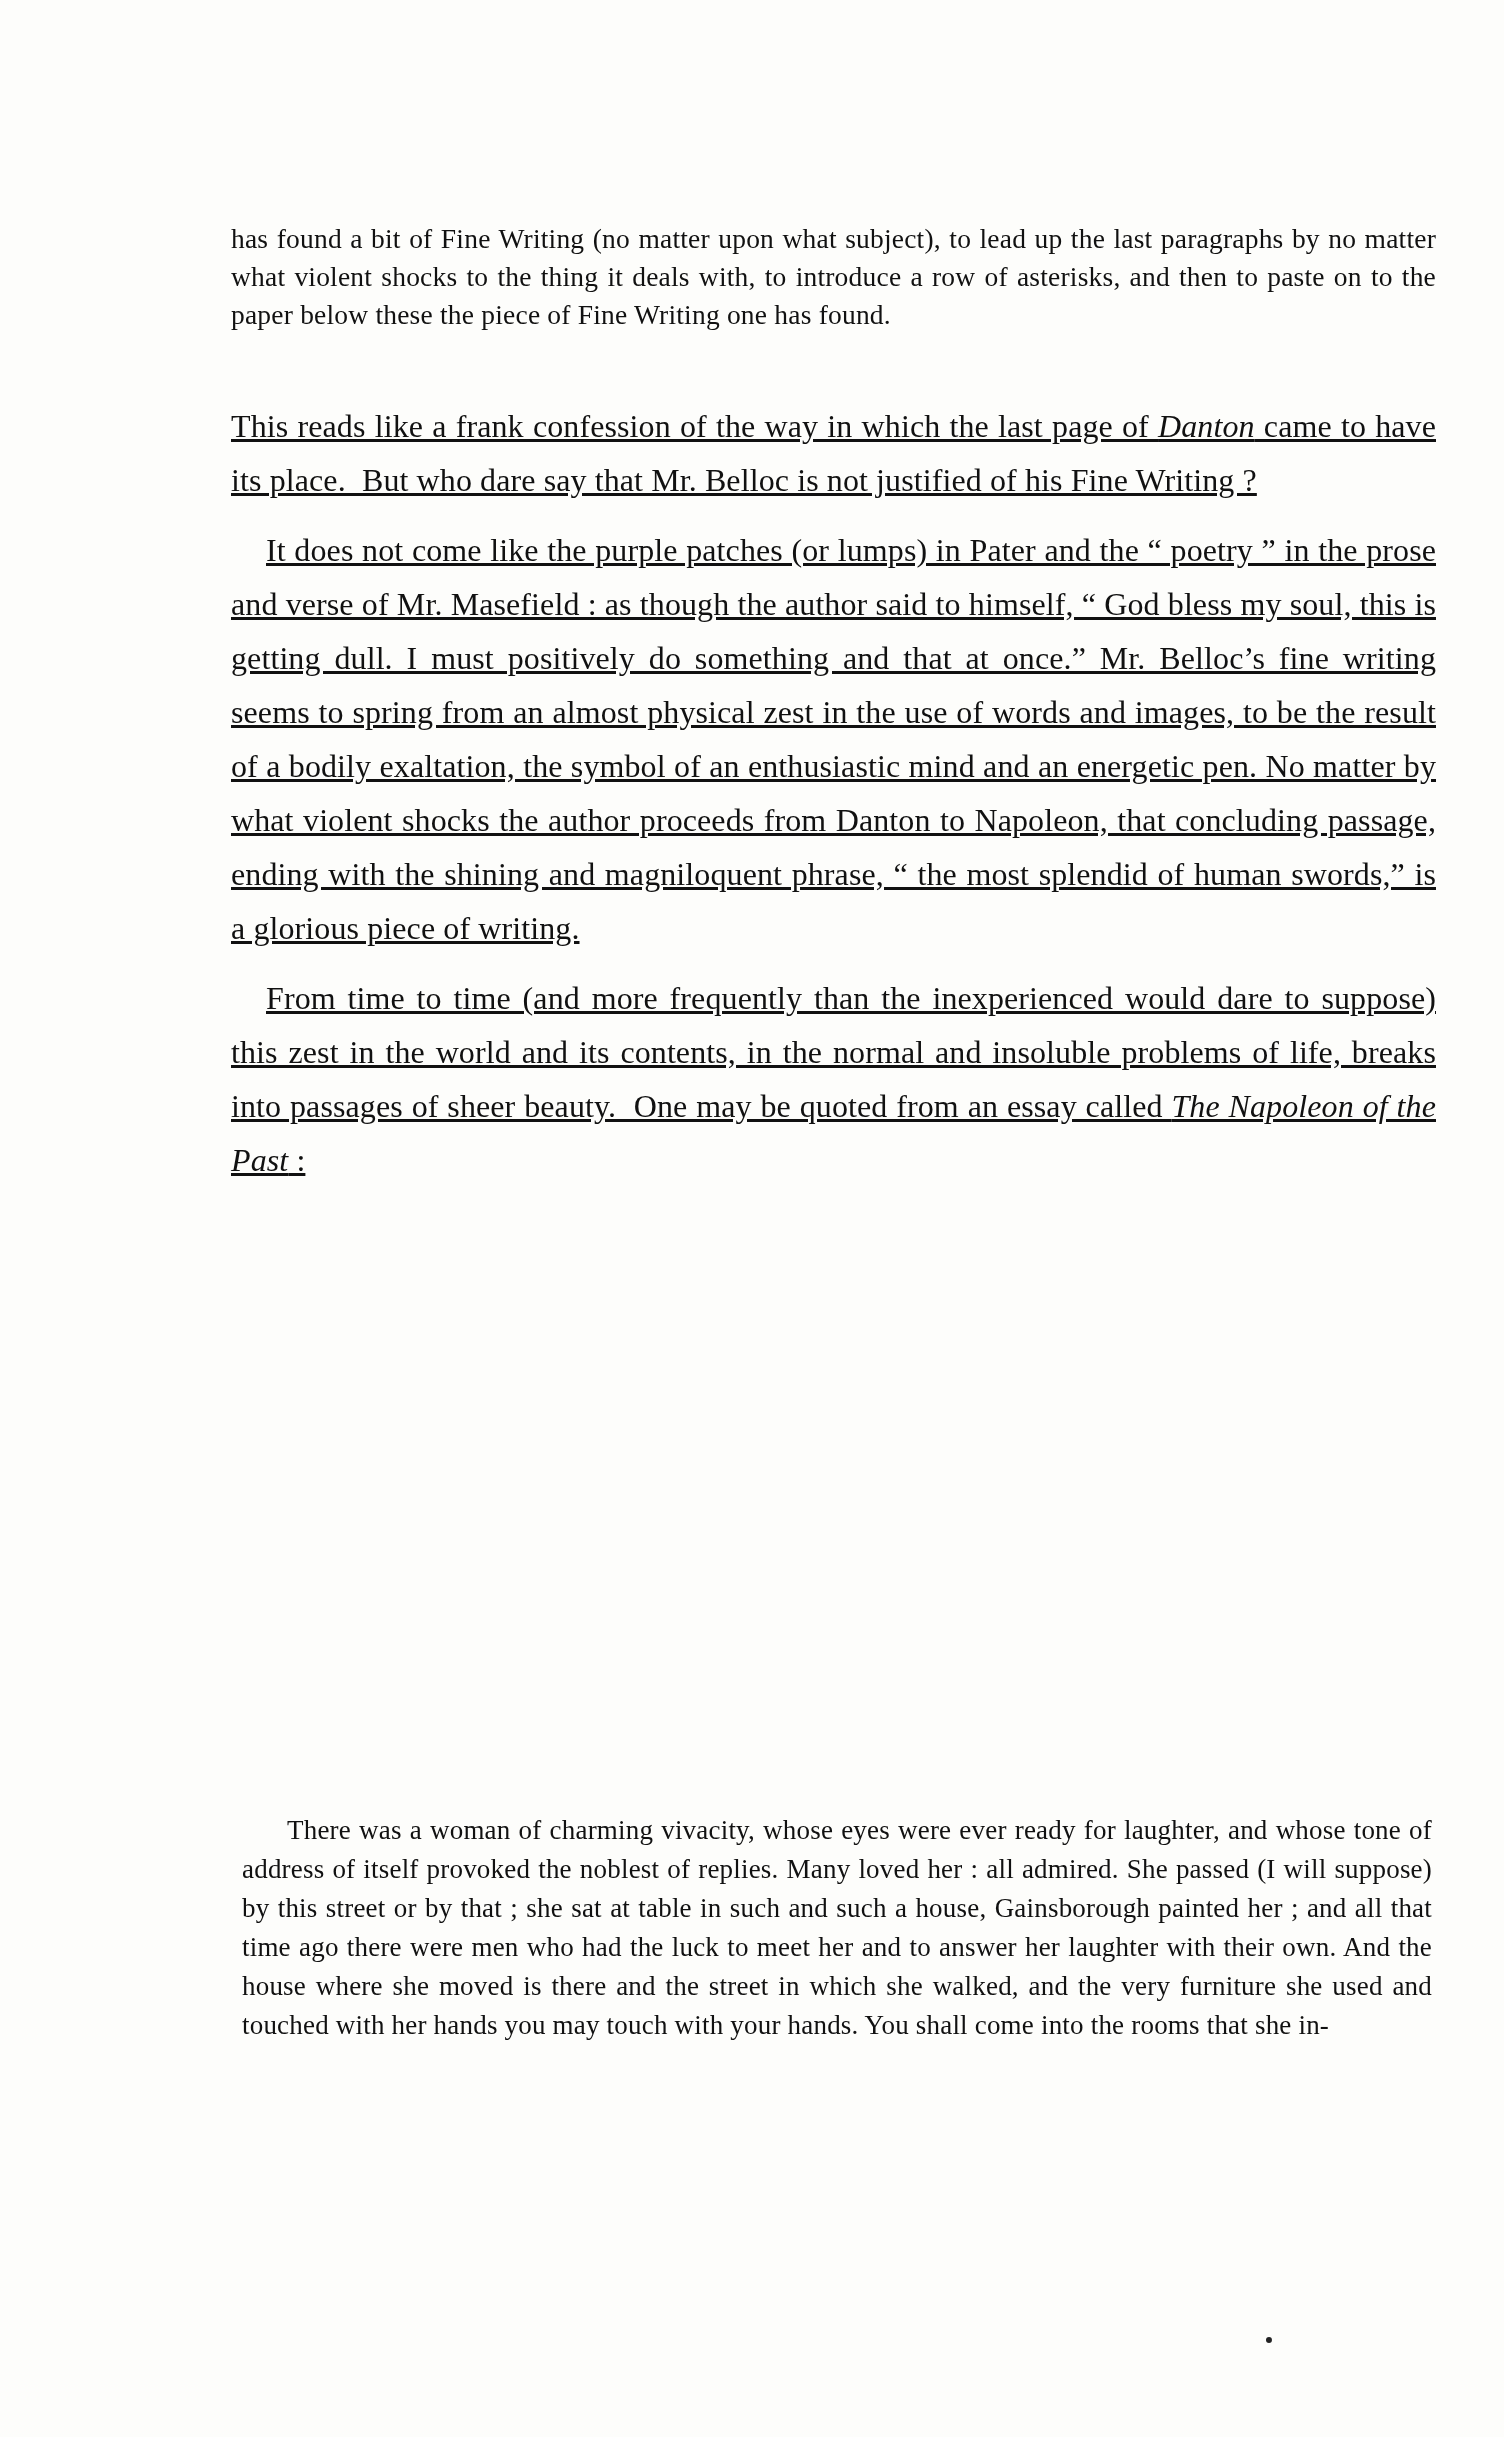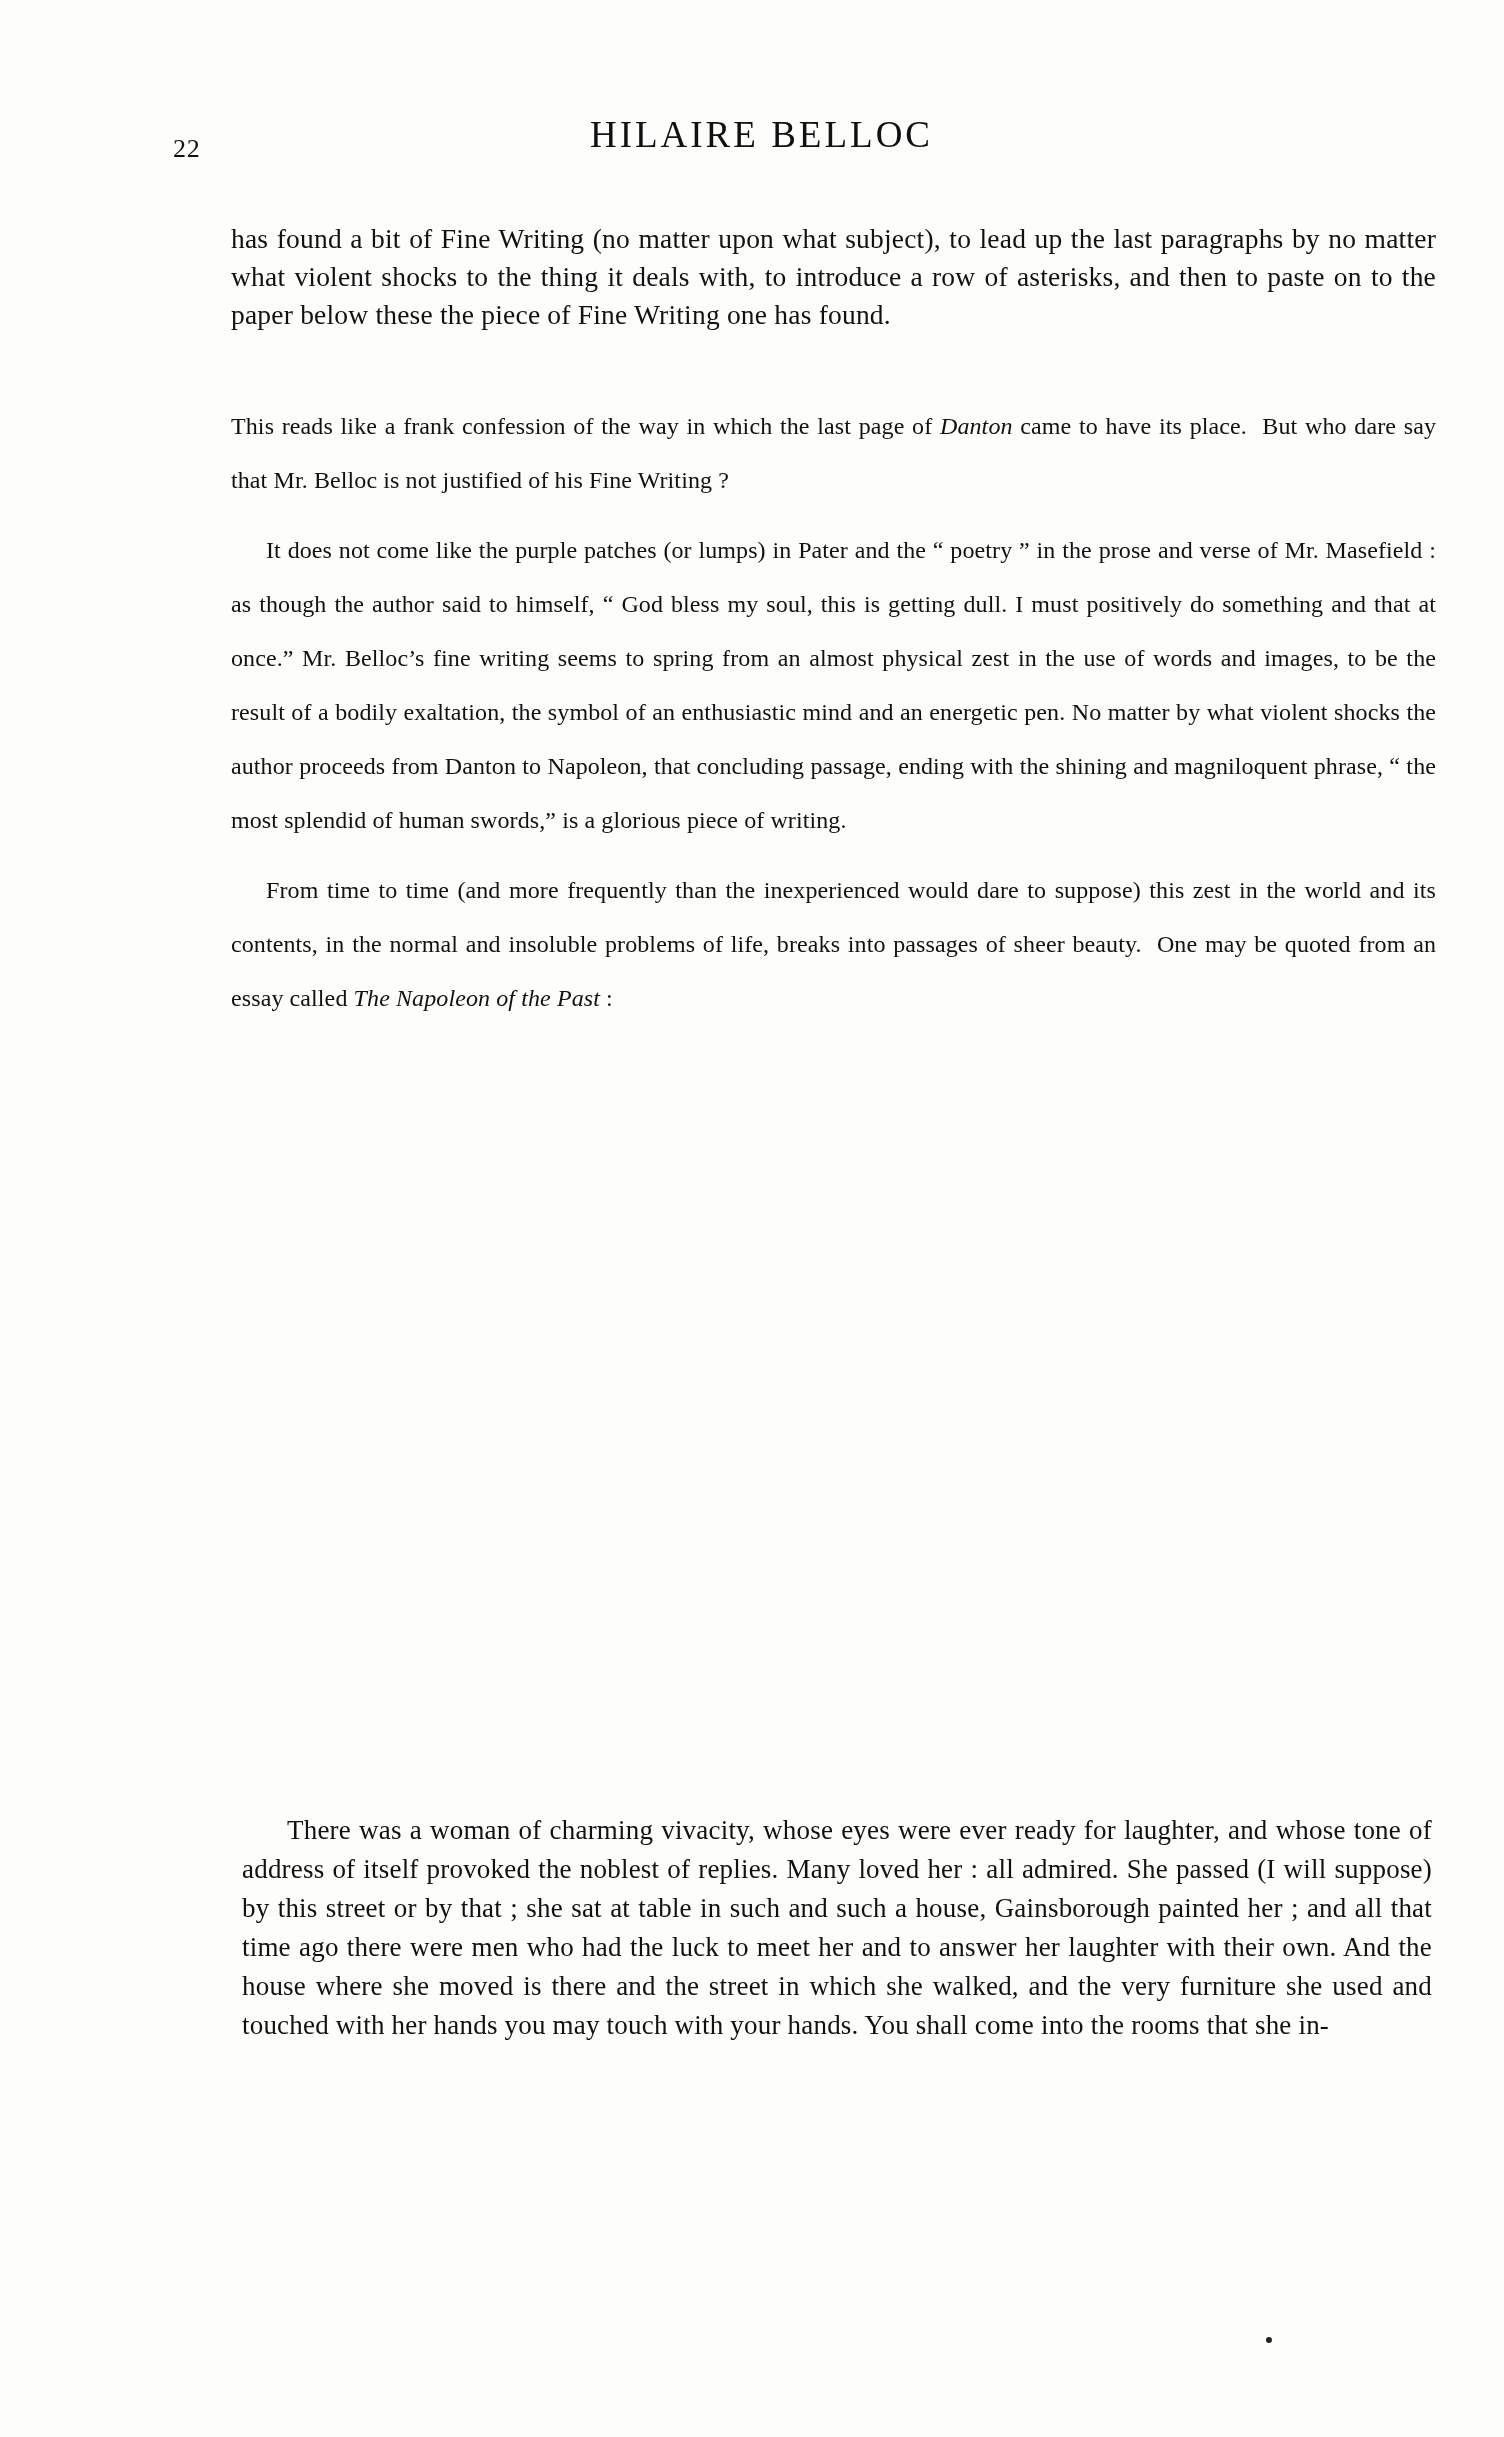--- a/index.html
+++ b/index.html
@@ -57,23 +57,24 @@
     margin: 16px;
     text-align: justify;
     text-justify: inter-word;
   }
   .small-para {
     font-size: 27.5px;
     line-height: 38px;
     letter-spacing: 0.2px;
   }
   .main-para {
-    font-size: 24px;
+    font-size: 32px;
     line-height: 54px;
     letter-spacing: 0.1px;
+    text-decoration: underline;
   }
   .main-para.indent {
     text-indent: 35px;
   }
   .gap-a { height: 33px; }
   .quote-block {
     position: absolute;
     left: 226px;
     top: 1795px;
     width: 1222px;
@@ -94,24 +95,20 @@
     background: #222;
     border-radius: 50%;
   }
   i { font-style: italic; }
 </style>
 </head>
 <body>
 
 <div class="page">
 
-  <div class="header-row">
-    <div class="folio">22</div>
-    <div class="running-head">HILAIRE  BELLOC</div>
-  </div>
 
   <div class="body-col">
 
     <p class="small-para">has found a bit of Fine Writing (no matter upon what subject), to lead up the last paragraphs by no matter what violent shocks to the thing it deals with, to introduce a row of asterisks, and then to paste on to the paper below these the piece of Fine Writing one has found.</p>
 
     <div class="gap-a"></div>
 
     <p class="main-para">This reads like a frank confession of the way in which the last page of <i>Danton</i> came to have its place.&nbsp; But who dare say that Mr. Belloc is not justified of his Fine Writing ?</p>
 
     <p class="main-para indent">It does not come like the purple patches (or lumps) in Pater and the “ poetry ” in the prose and verse of Mr. Masefield :  as though the author said to himself, “ God bless my soul, this is getting dull.  I must positively do something and that at once.” Mr. Belloc’s fine writing seems to spring from an almost physical zest in the use of words and images, to be the result of a bodily exaltation, the symbol of an enthusiastic mind and an energetic pen.  No matter by what violent shocks the author proceeds from Danton to Napoleon, that concluding passage, ending with the shining and magniloquent phrase, “ the most splendid of human swords,” is a glorious piece of writing.</p>

